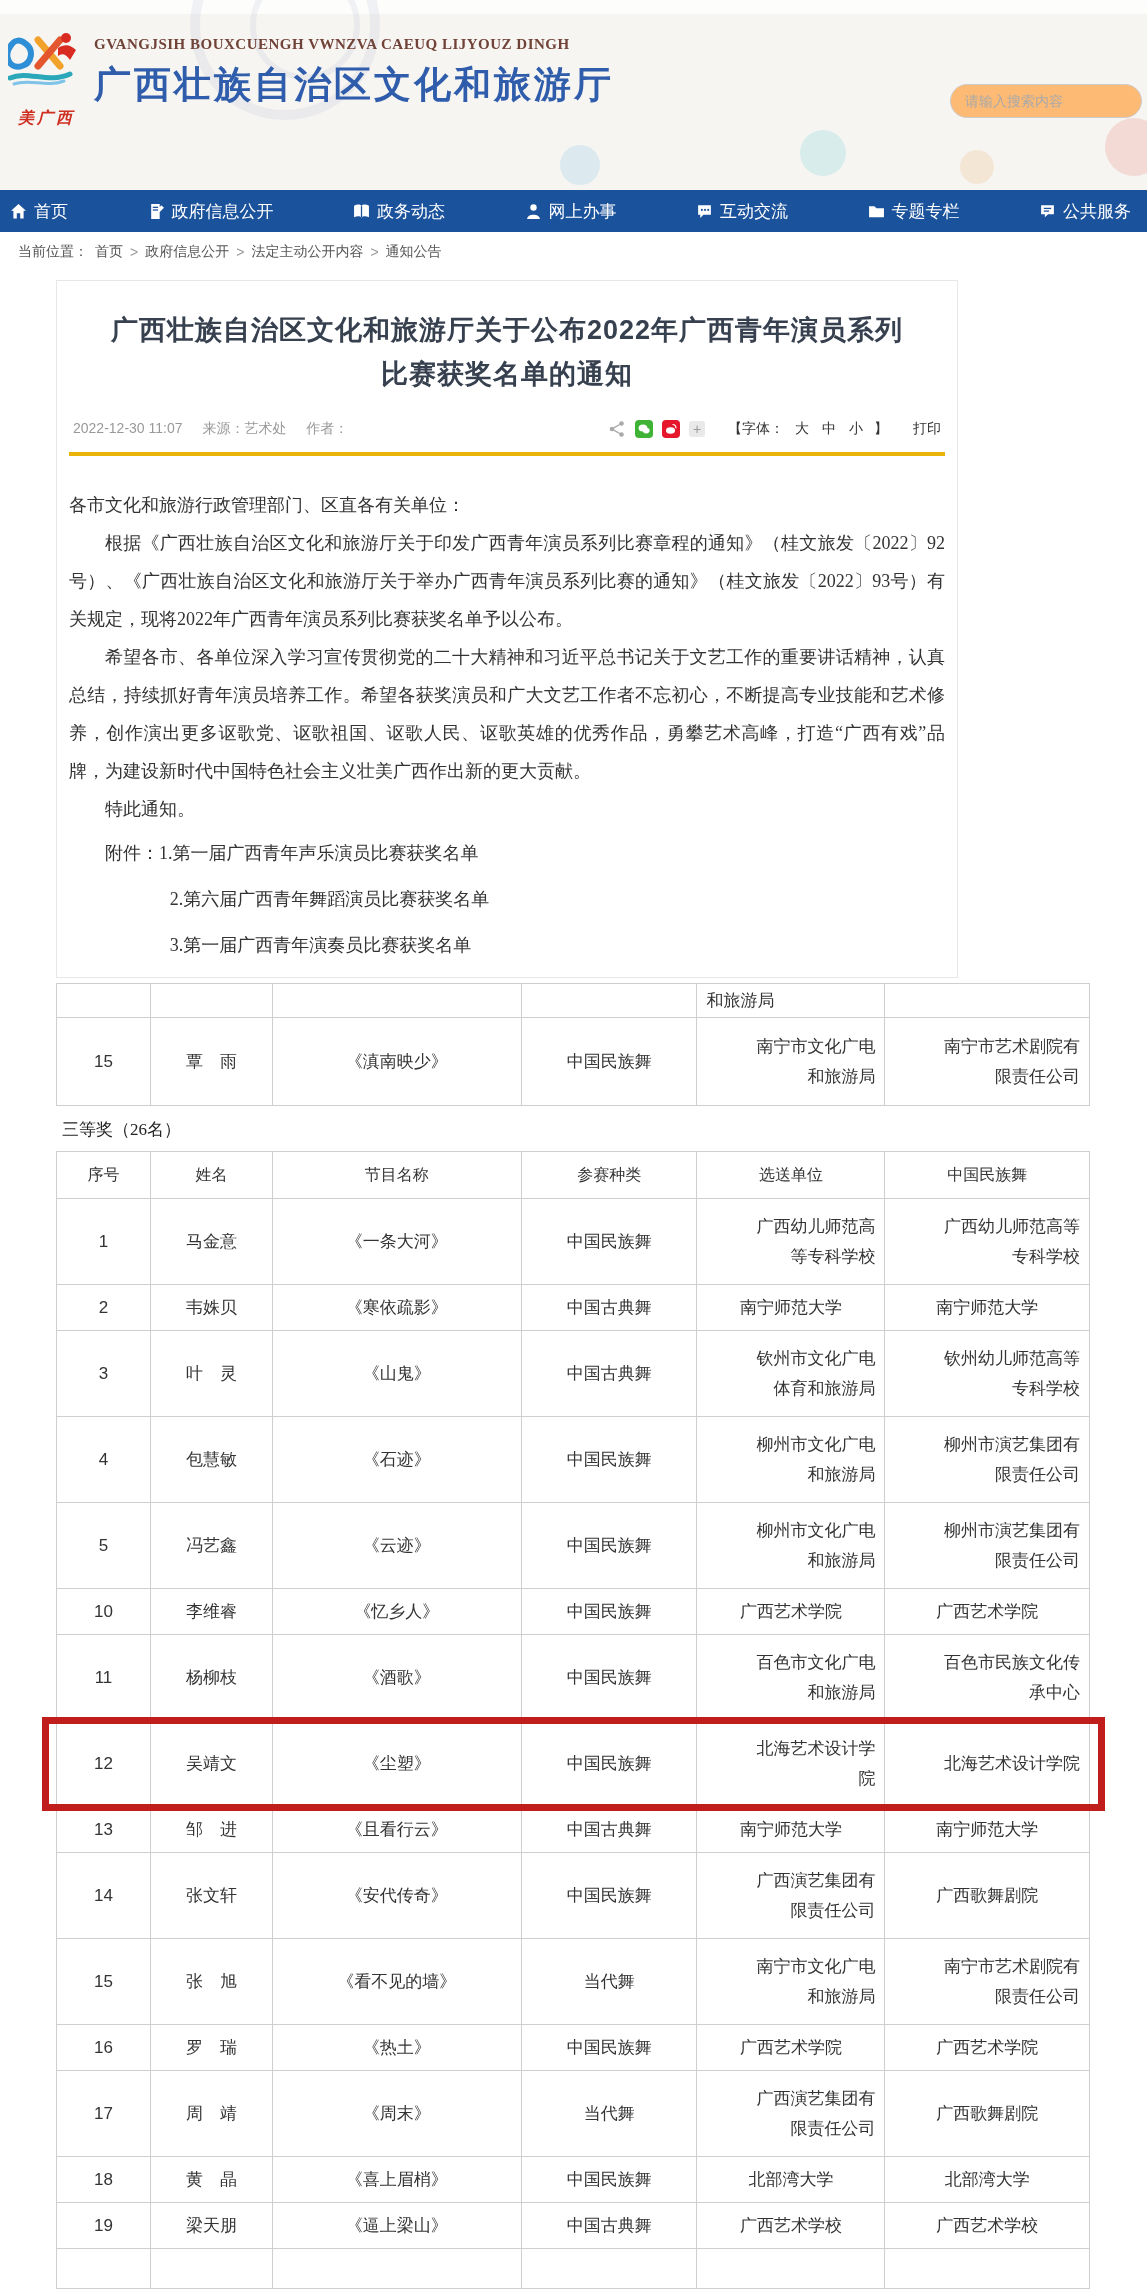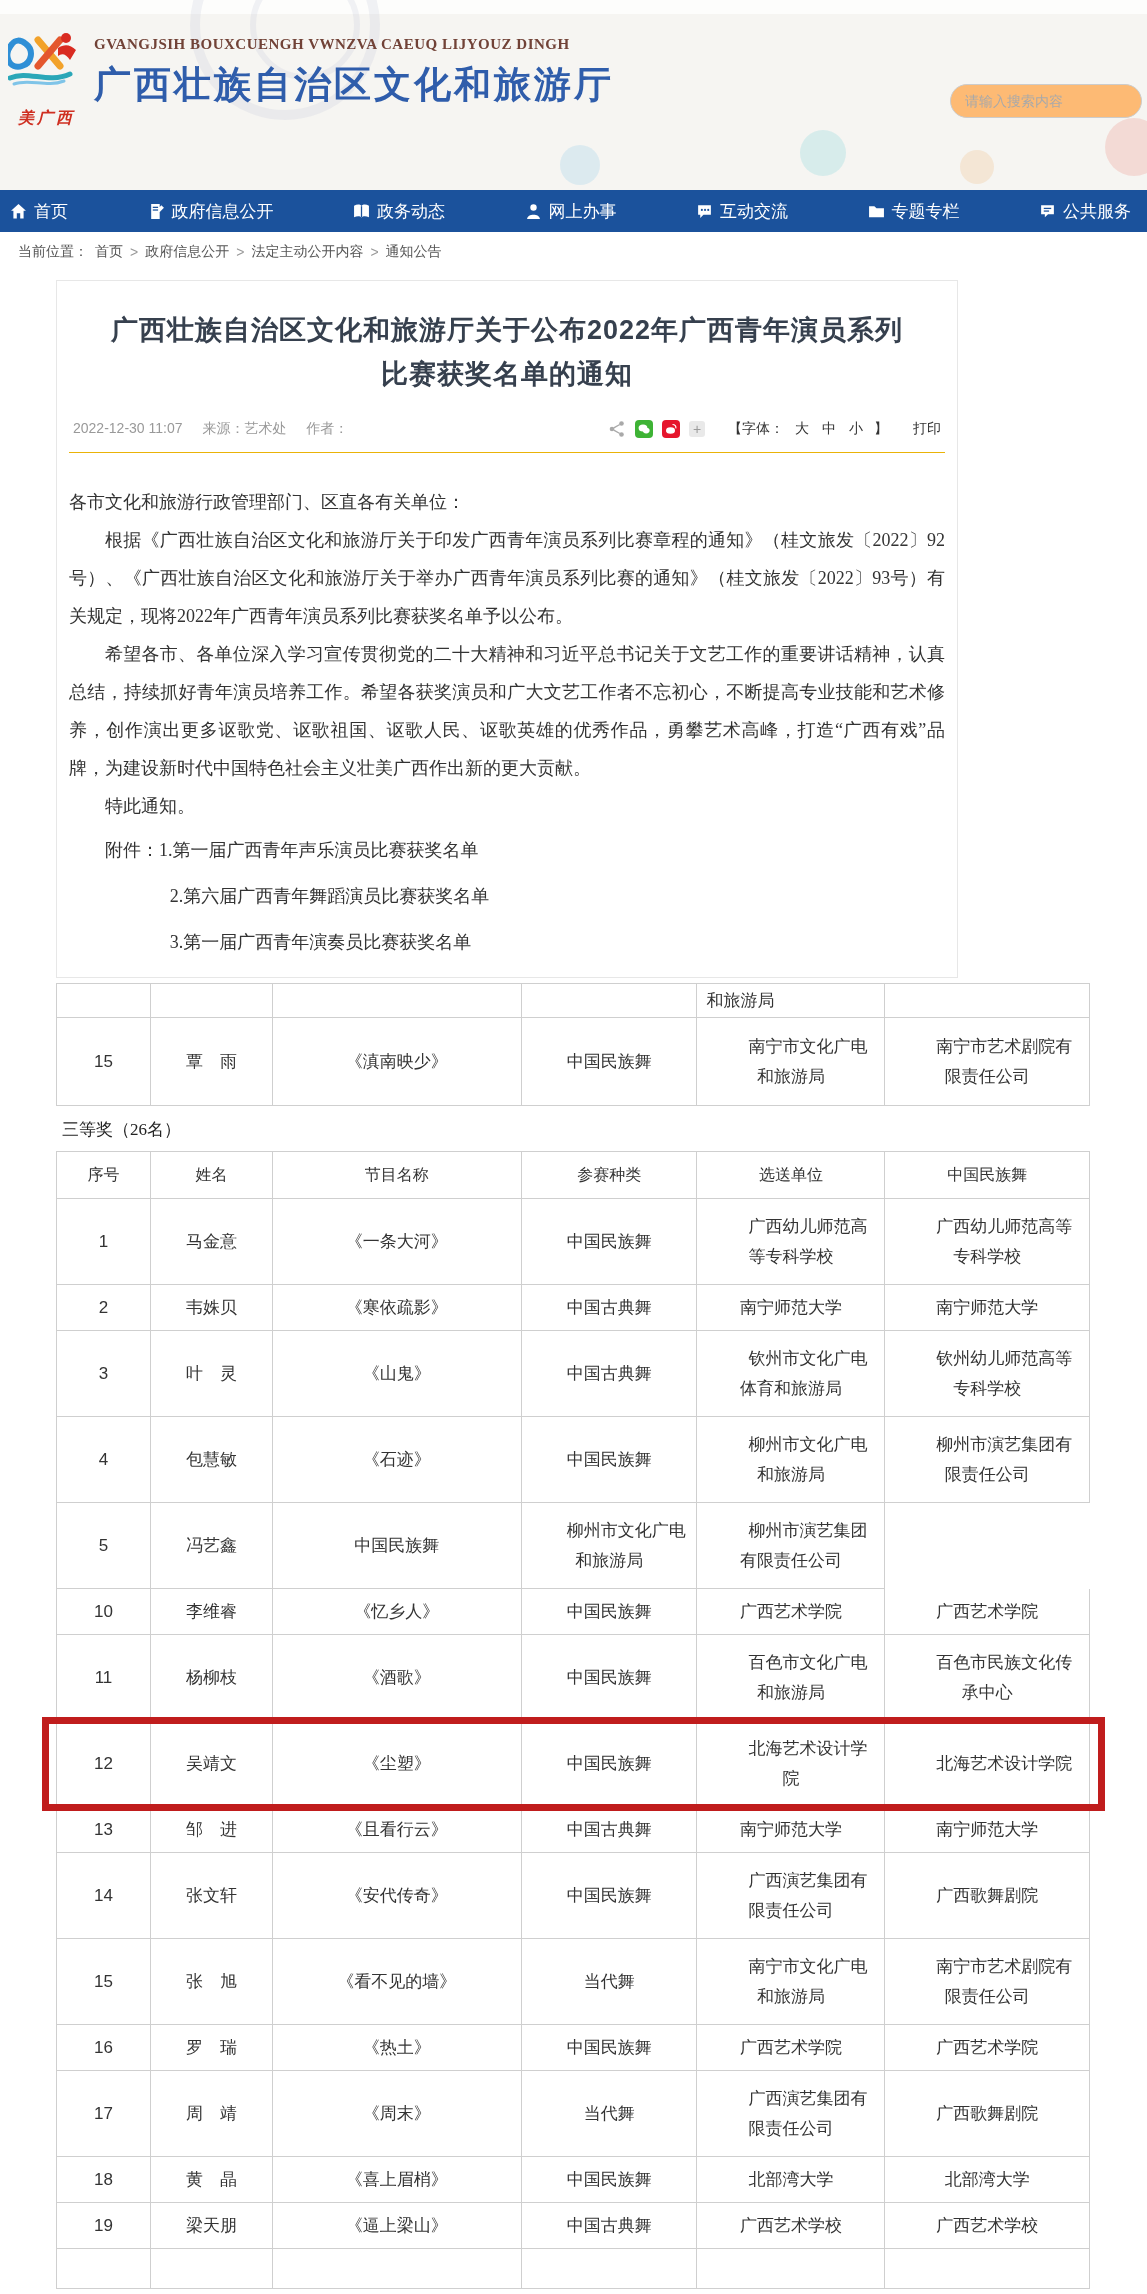--- a/index.html
+++ b/index.html
@@ -35,21 +35,21 @@
   .crumb{ height:40px; display:flex; align-items:center; gap:7px;
           padding-left:18px; font-size:14px; color:#555; background:#fff; }
   .crumb .sep{ color:#999; }
   .crumb-link{ cursor:pointer; }
   
   .article-box{ width:902px; margin:8px 0 0 56px; height:698px;
                 border:1px solid #e7e7e7; background:#fff; overflow:hidden; padding:0 12px; }
   .a-title{ margin:28px 28px 0; text-align:center; font-size:27px; font-weight:700;
             color:#36404e; line-height:1.62; letter-spacing:1px; }
   .meta{ display:flex; justify-content:space-between; 
-         margin-top:24px; padding:0 4px 14px; border-bottom:1px solid #eab308;
+         margin-top:24px; padding:0 4px 14px; border-bottom:4px solid #eab308;
          font-size:14px; color:#999;gap:32px; }
   .meta-left span{ margin-right:16px; }
   .meta-right{ display:flex; align-items:center; gap:9px; color:#333; font-size:14px; }
   .sq-icon{ width:18px; height:18px; border-radius:4px; display:flex;
             align-items:center; justify-content:center; cursor:pointer; }
   .plus-icon{ width:16px; height:16px; border-radius:3px; background:#e9e9e9; color:#9a9a9a;
               font-size:14px; line-height:16px; text-align:center; cursor:pointer; }
   .font-size-opt{ cursor:pointer; margin:0 2px; }
   .print-label{ margin-left:16px; cursor:pointer; color:#333; }
   .a-body{ margin-top:30px; font-family:"Liberation Serif", serif; font-size:18px;
@@ -58,21 +58,21 @@
   .att-lead{ text-indent:2em; margin-top:6px; }
   .att-item{ padding-left:5.6em; margin-top:8px; }
   
   .table-wrap{ margin:5px 0 0 56px; width:1034px; }
   .tbl{ border-top:1px solid #cfcfcf; border-left:1px solid #cfcfcf; }
   .t-row{ display:grid; grid-template-columns:9.1% 11.8% 24.1% 17% 18.2% 19.8%; position:relative; }
   .cell{ border-right:1px solid #cfcfcf; border-bottom:1px solid #cfcfcf;
          display:grid; align-content:center; text-align:center; font-size:17px;
          color:#333; line-height:30px; padding:6px 9px; background:#fff; }
   .head{ font-size:16px; }
-  .wrapind{ text-align:center; text-indent:2em; }
+  .wrapind{ text-align:right; text-indent:2em; }
   .contline{ text-align:left; }
   .rh-part .cell{ height:34px; }
   .rh-pre  .cell{ min-height:88px; }
   .rh-head .cell{ min-height:47px; }
   .rh-tall .cell{ min-height:86px; }
   .rh-short .cell{ min-height:46px; }
   .rh-stub .cell{ min-height:40px; }
   .group-label{ margin:12px 0 10px 6px; font-family:"Liberation Serif", serif;
                 font-size:17px; color:#222; }
   .red-frame{ position:absolute; inset:-4px -15px; border:7px solid #c01d1d;
@@ -298,20 +298,21 @@
           <div class="cell">4</div>
           <div class="cell">包慧敏</div>
           <div class="cell">《石迹》</div>
           <div class="cell">中国民族舞</div>
           <div class="cell wrapind">柳州市文化广电和旅游局</div>
           <div class="cell wrapind">柳州市演艺集团有限责任公司</div>
         </div>
         <div class="t-row rh-tall">
           <div class="cell">5</div>
           <div class="cell">冯艺鑫</div>
+          <div class="cell">《云迹》</div>
           <div class="cell">中国民族舞</div>
           <div class="cell wrapind">柳州市文化广电和旅游局</div>
           <div class="cell wrapind">柳州市演艺集团有限责任公司</div>
         </div>
         <div class="t-row rh-short">
           <div class="cell">10</div>
           <div class="cell">李维睿</div>
           <div class="cell">《忆乡人》</div>
           <div class="cell">中国民族舞</div>
           <div class="cell">广西艺术学院</div>

